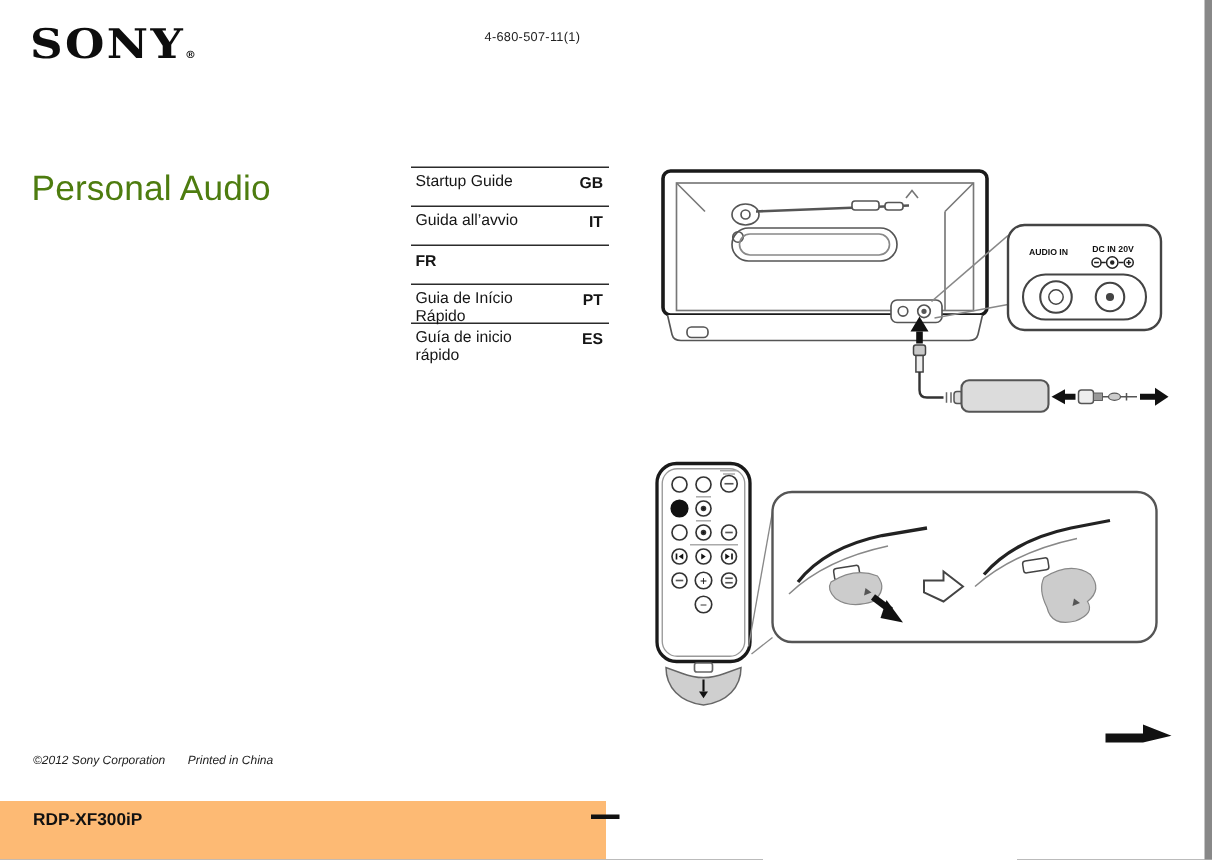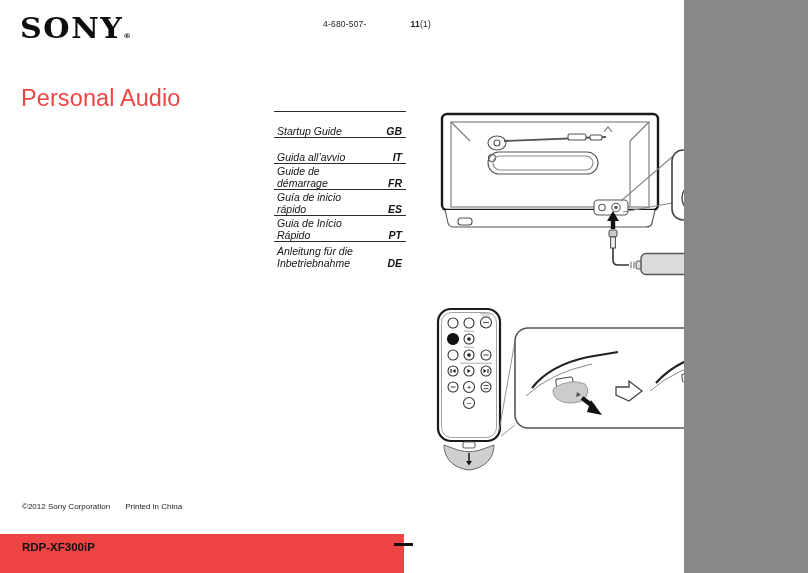--- a/index.html
+++ b/index.html
@@ -1,43 +1,43 @@
 <!DOCTYPE html>
 <html><head>
 <meta charset="utf-8">
 <style>
   html,body{margin:0;padding:0;background:#888;}
-  .page{position:relative;width:684px;height:573px;background:#ffffff;
+  .page{position:relative;width:803px;height:573px;background:#ffffff;
         font-family:"Liberation Sans",sans-serif;color:#1a1a1a;overflow:hidden;}
 
   .sony-logo{position:absolute;left:20px;top:13px;
              font-family:"DejaVu Serif",serif;font-weight:bold;font-size:29px;
              letter-spacing:1.5px;transform:scale(1.04,0.94);transform-origin:left top;
              color:#0d0d0d;white-space:nowrap;}
   .sony-logo .reg{font-size:7px;letter-spacing:0;vertical-align:baseline;}
 
   .doc-number{position:absolute;left:323px;top:19px;font-size:8.5px;color:#222;
               letter-spacing:.2px;white-space:nowrap;}
-  .doc-number .b{font-weight:bold;margin-left:44px;}
-
-  .page-title{position:absolute;left:21px;top:84px;font-size:23.5px;line-height:28px;
-              color:#ef4444;letter-spacing:.1px;}
+  .doc-number .b{font-weight:normal;}
+
+  .page-title{position:absolute;left:21px;top:111px;font-size:23.5px;line-height:28px;
+              color:#4d7c0f;letter-spacing:.1px;}
 
   .lang-table{position:absolute;left:274px;top:111px;width:132px;font-size:10.5px;color:#151515;}
-  .lang-row{display:flex;justify-content:space-between;align-items:flex-end;
+  .lang-row{display:flex;justify-content:space-between;align-items:flex-start;
             border-top:1.5px solid #2b2b2b;height:26px;box-sizing:border-box;
-            padding:4px 4px 0 3px;font-style:italic;}
+            padding:4px 4px 0 3px;}
   .lang-row.tall{height:auto;padding-bottom:6px;}
   .lang-label{max-width:96px;line-height:11.5px;}
   .lang-code{font-weight:bold;}
 
-  .copyright-line{position:absolute;left:22px;top:502px;font-size:8px;color:#222;white-space:nowrap;}
+  .copyright-line{position:absolute;left:22px;top:502px;font-size:8px;color:#222;white-space:nowrap;font-style:italic;}
   .copyright-line .sp{display:inline-block;width:15px;}
 
-  .model-bar{position:absolute;left:0;top:534px;width:404px;height:39px;background:#ef4444;}
+  .model-bar{position:absolute;left:0;top:534px;width:404px;height:39px;background:#fdba74;}
   .model-text{position:absolute;left:22px;top:7px;font-size:11.5px;font-weight:bold;color:#111;}
 
   .fold-dash{position:absolute;left:394px;top:543px;width:19px;height:2.5px;background:#111;}
 
   .illustration{position:absolute;left:420px;top:95px;width:388px;height:385px;}
   .next-arrow{position:absolute;left:735px;top:482px;width:50px;height:16px;}
 
   svg text{font-family:"Liberation Sans",sans-serif;}
 </style>
 </head>
@@ -56,34 +56,29 @@
   <div class="lang-table">
     <div class="lang-row">
       <span class="lang-label">Startup Guide</span>
       <span class="lang-code">GB</span>
     </div>
     <div class="lang-row">
       <span class="lang-label">Guida all’avvio</span>
       <span class="lang-code">IT</span>
     </div>
     <div class="lang-row">
-      <span class="lang-label">Guide de démarrage</span>
       <span class="lang-code">FR</span>
+    </div>
+    <div class="lang-row">
+      <span class="lang-label">Guia de Início Rápido</span>
+      <span class="lang-code">PT</span>
     </div>
     <div class="lang-row">
       <span class="lang-label">Guía de inicio rápido</span>
       <span class="lang-code">ES</span>
-    </div>
-    <div class="lang-row">
-      <span class="lang-label">Guia de Início Rápido</span>
-      <span class="lang-code">PT</span>
-    </div>
-    <div class="lang-row tall">
-      <span class="lang-label">Anleitung für die Inbetriebnahme</span>
-      <span class="lang-code">DE</span>
     </div>
   </div>
 
   <svg class="illustration" viewBox="0 0 388 385" fill="none">
 
     <g stroke="#555" stroke-width="1.1" fill="none">
       <rect x="22" y="19" width="216" height="96" rx="5" stroke="#1a1a1a" stroke-width="2.4" fill="#fff"></rect>
       <path d="M25,115 L28,128 Q29,132 34,132 L226,132 Q231,132 232,128 L235,115" fill="#fff"></path>
       <rect x="38" y="123" width="14" height="7" rx="3"></rect>
       <rect x="31" y="27" width="198" height="85" stroke="#777"></rect>

